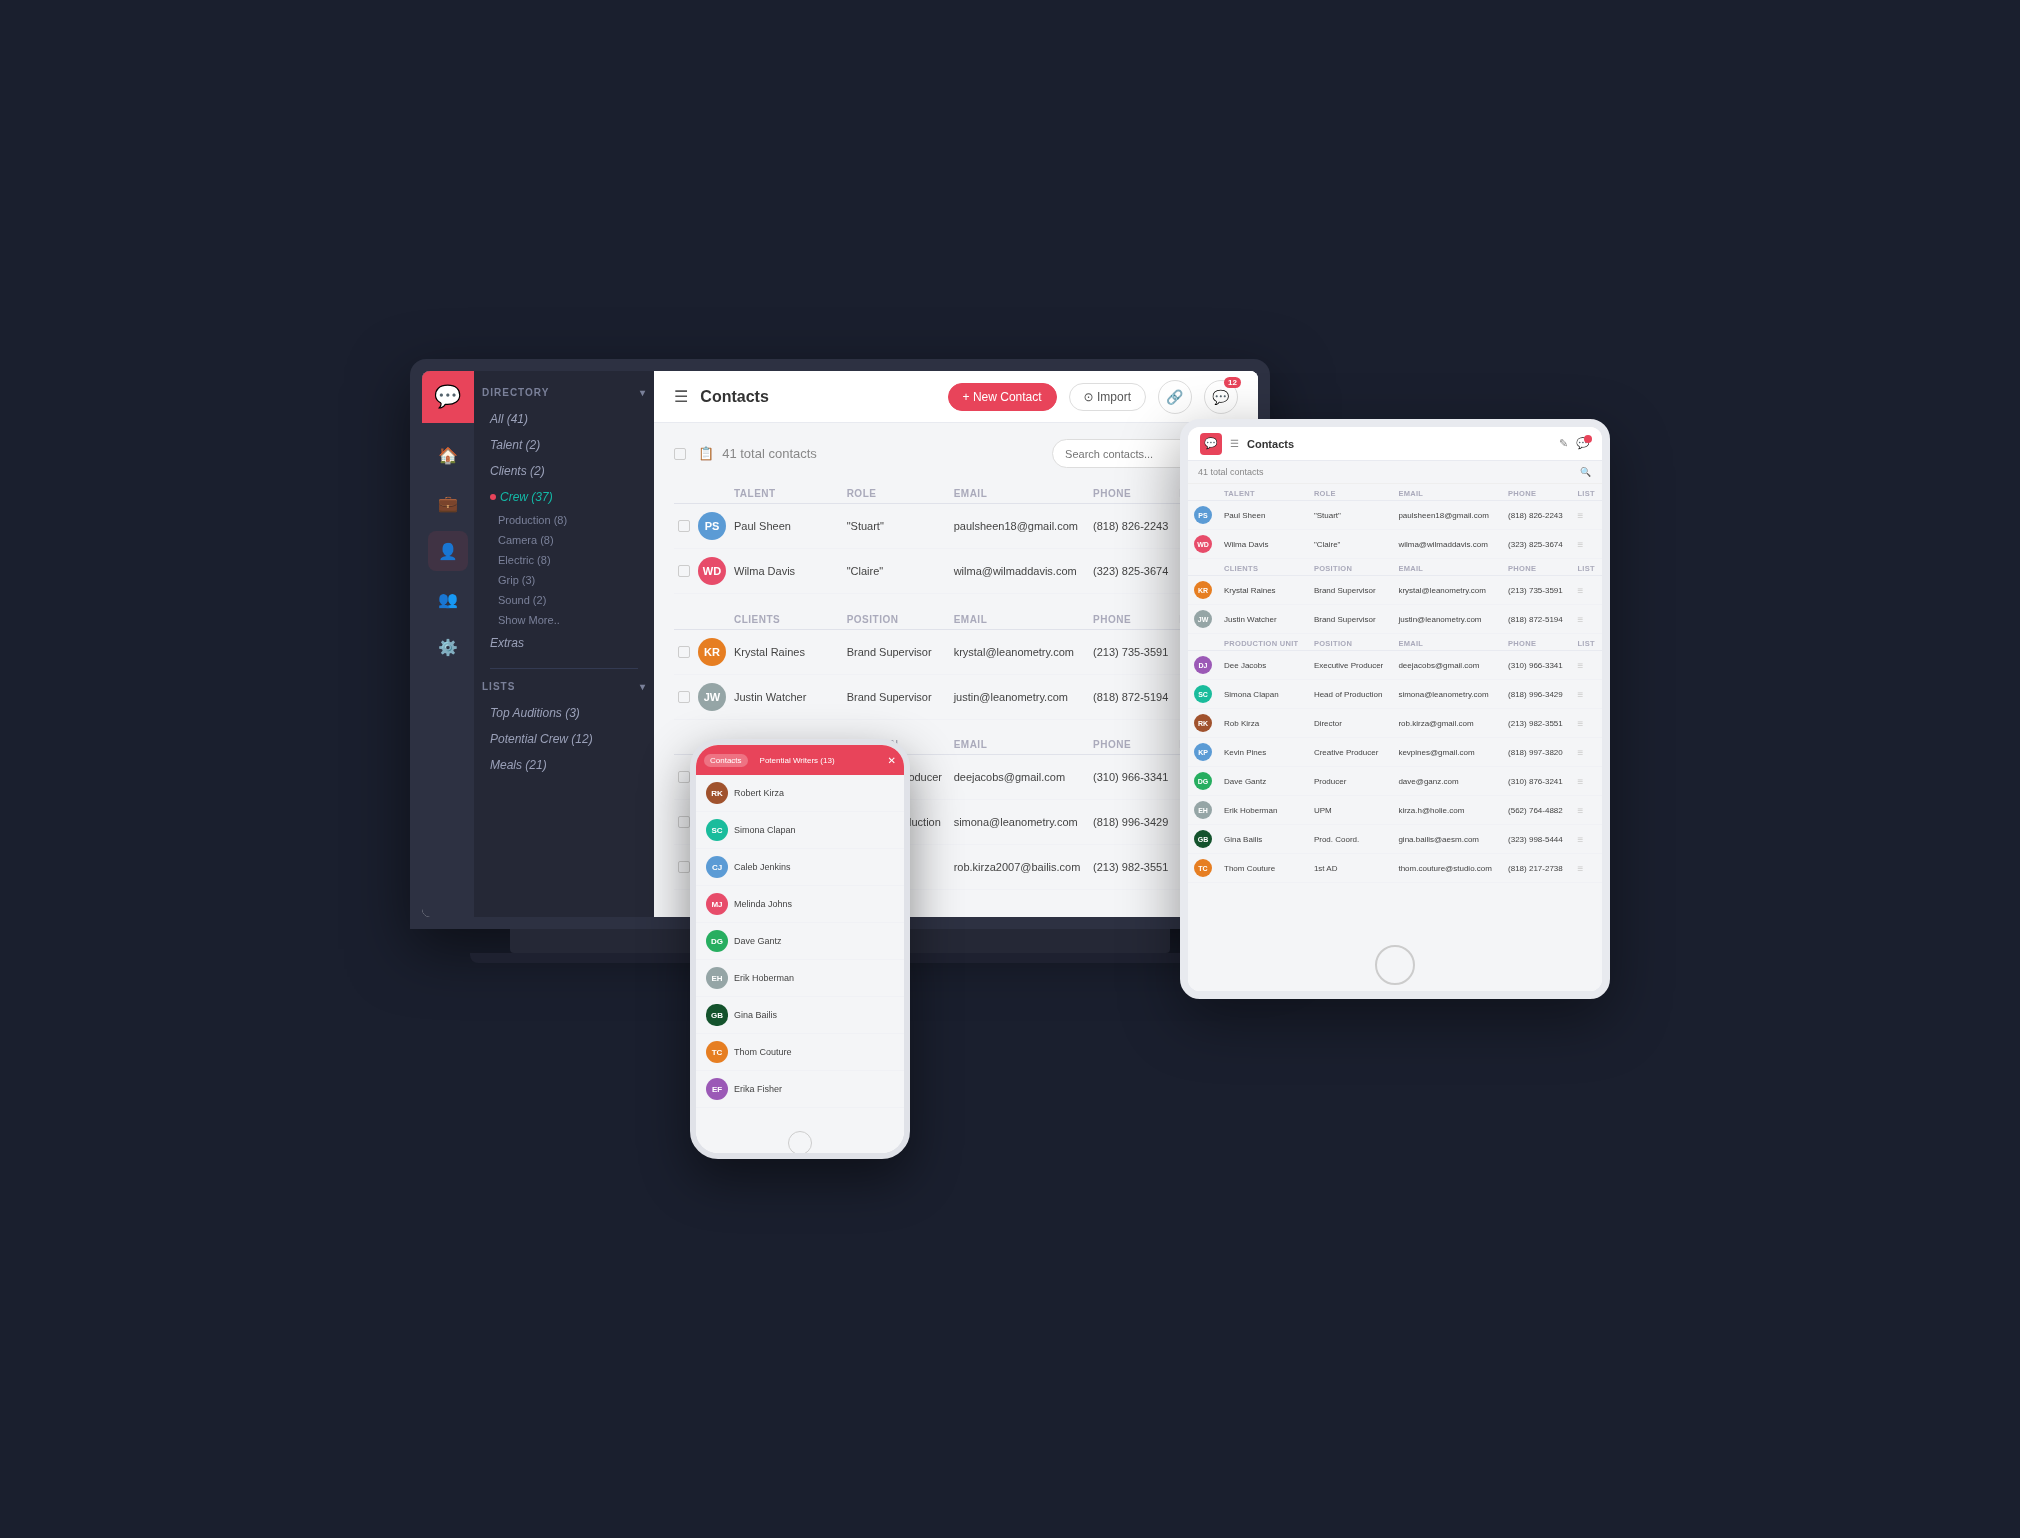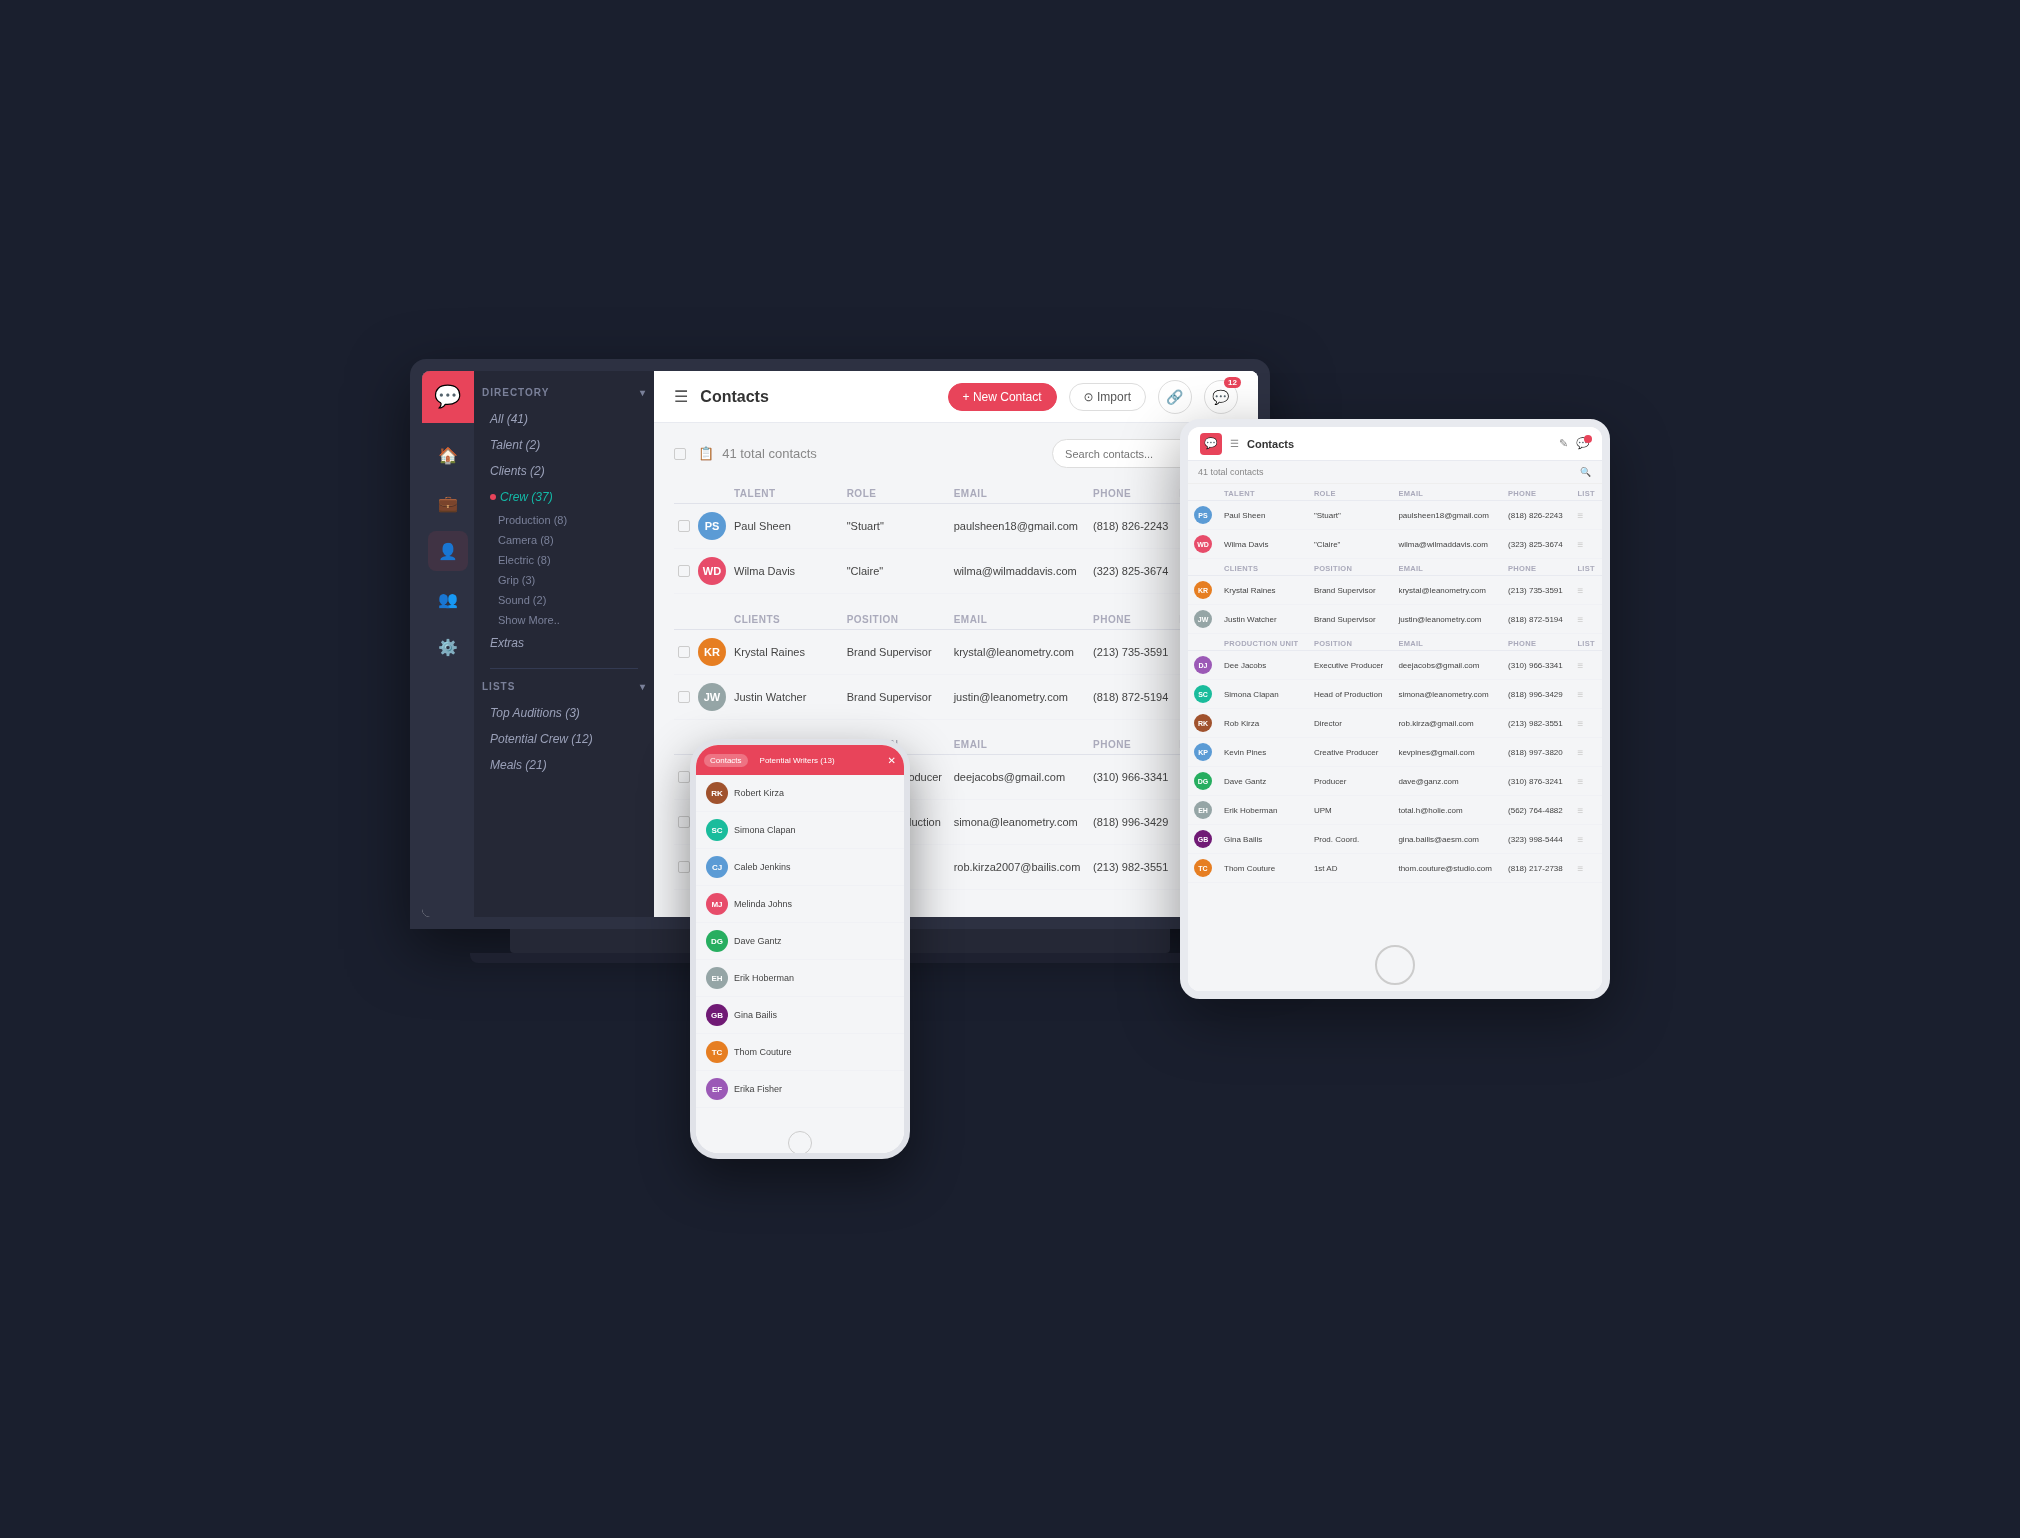--- a/index.html
+++ b/index.html
@@ -385,21 +385,21 @@
     }
 
     
     .av-red { background: #e74c6a; }
     .av-blue { background: #5b9bd5; }
     .av-green { background: #27ae60; }
     .av-orange { background: #e67e22; }
     .av-purple { background: #9b59b6; }
     .av-teal { background: #1abc9c; }
     .av-gray { background: #95a5a6; }
-    .av-pink { background: #701a75; }
+    .av-pink { background: #14532d; border-radius: 10px; }
     .av-brown { background: #a0522d; }
 
     .checkbox-fake {
       width: 12px; height: 12px;
       border: 1.5px solid #ccc;
       border-radius: 2px;
       flex-shrink: 0;
     }
   </style>
 </head>
@@ -735,21 +735,21 @@
             <td>Dave Gantz</td>
                 <td>Producer</td>
                 <td>dave@ganz.com</td>
                 <td>(310) 876-3241</td>
                 <td><span class="t-list-icon">≡</span></td>
           </tr>
           <tr class="tablet-contact-row">
             <td><div class="t-avatar av-gray">EH</div></td>
             <td>Erik Hoberman</td>
                 <td>UPM</td>
-                <td>total.h@holie.com</td>
+                <td>kirza.h@holie.com</td>
                 <td>(562) 764-4882</td>
                 <td><span class="t-list-icon">≡</span></td>
           </tr>
           <tr class="tablet-contact-row">
             <td><div class="t-avatar av-pink">GB</div></td>
             <td>Gina Bailis</td>
                 <td>Prod. Coord.</td>
                 <td>gina.bailis@aesm.com</td>
                 <td>(323) 998-5444</td>
                 <td><span class="t-list-icon">≡</span></td>

